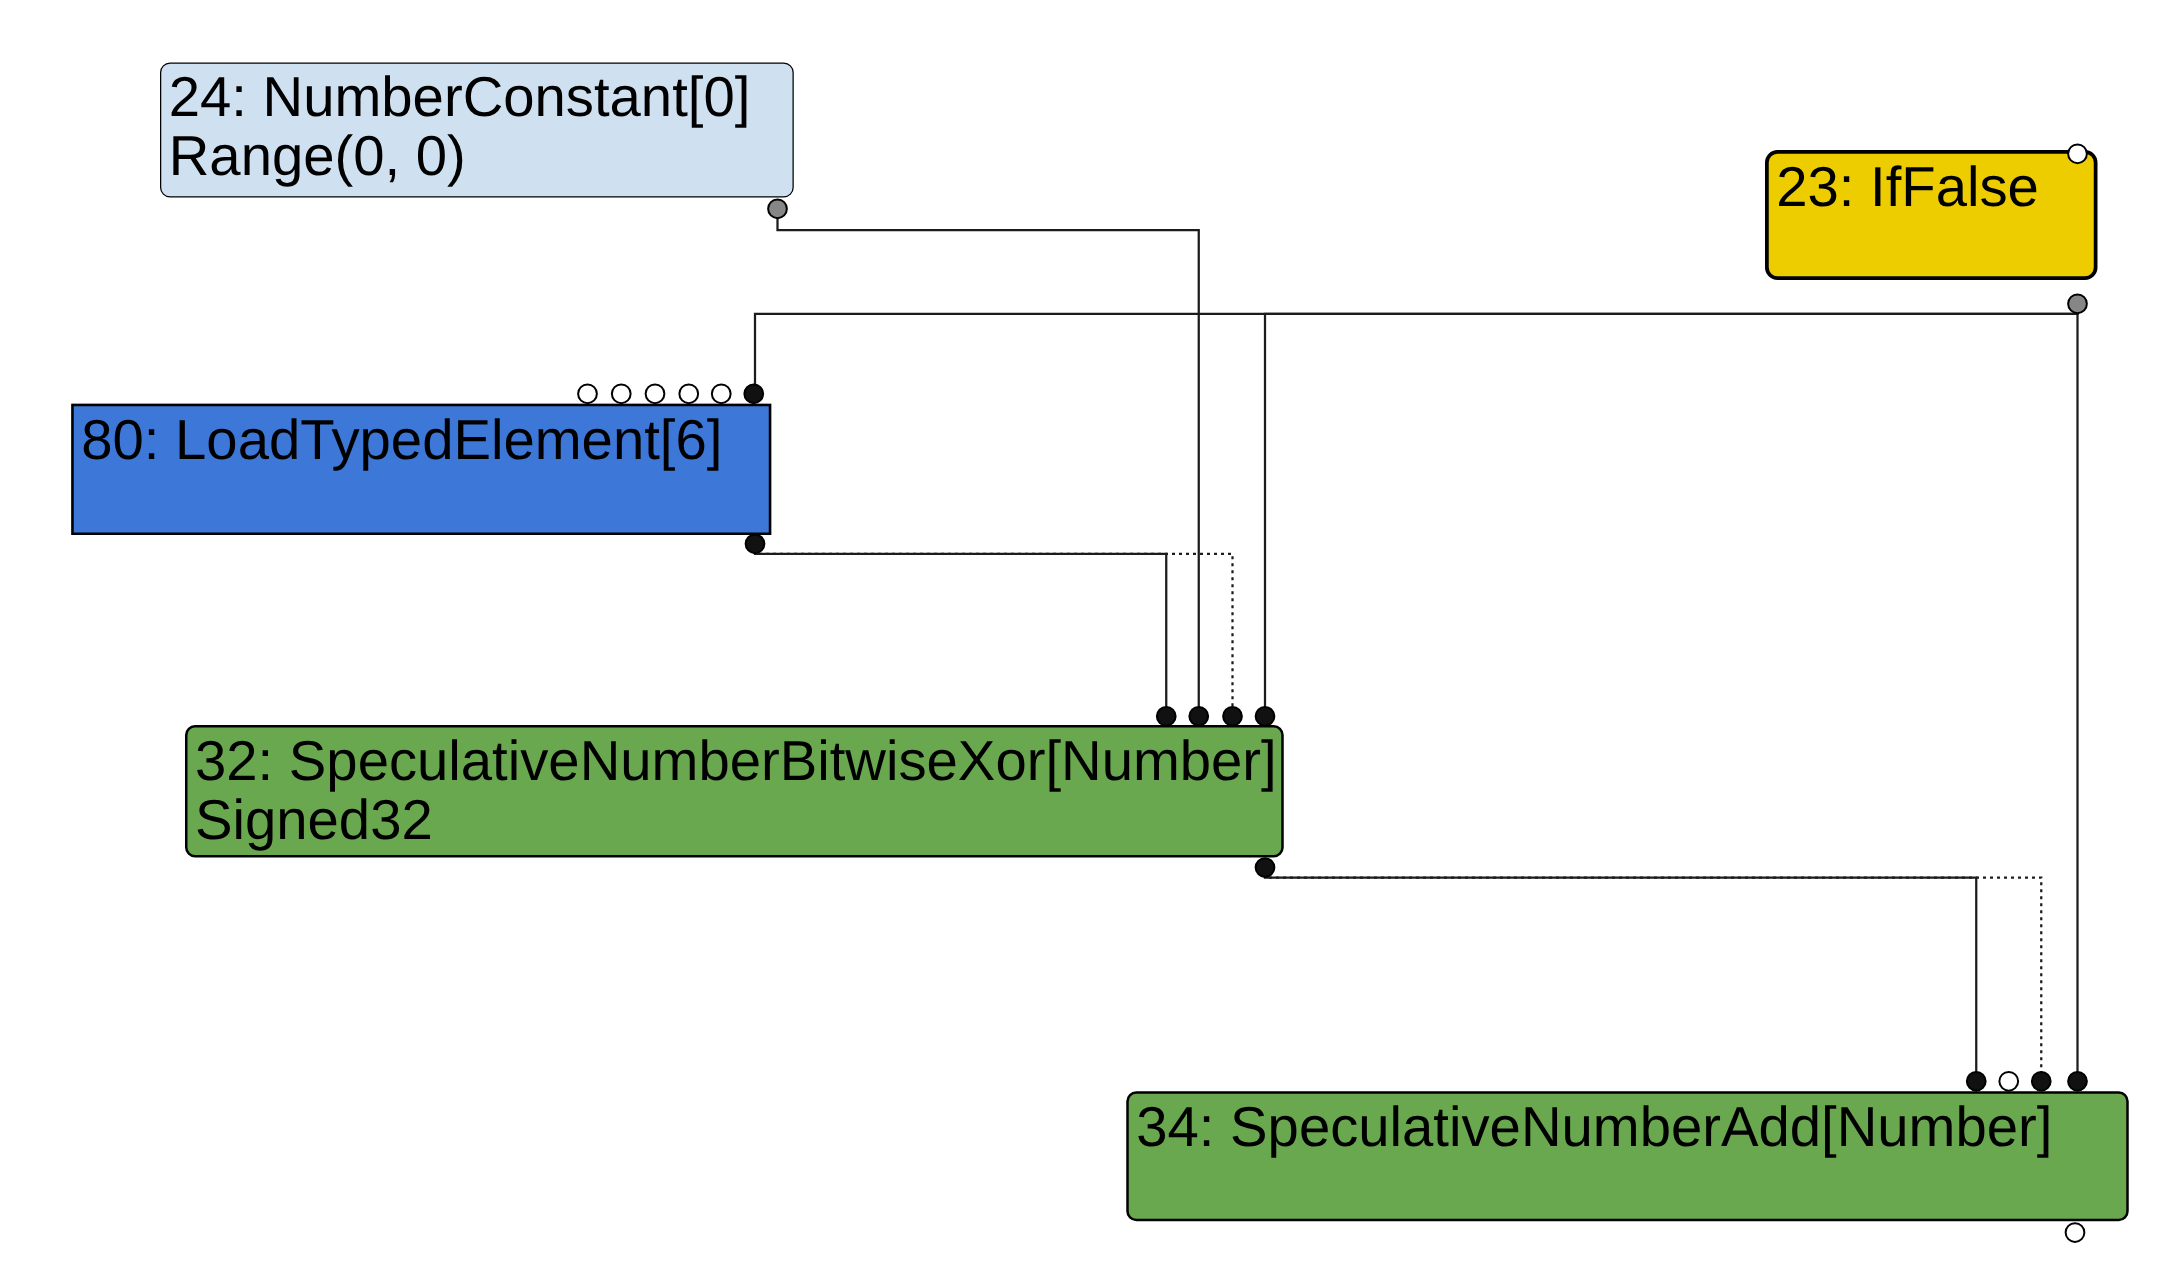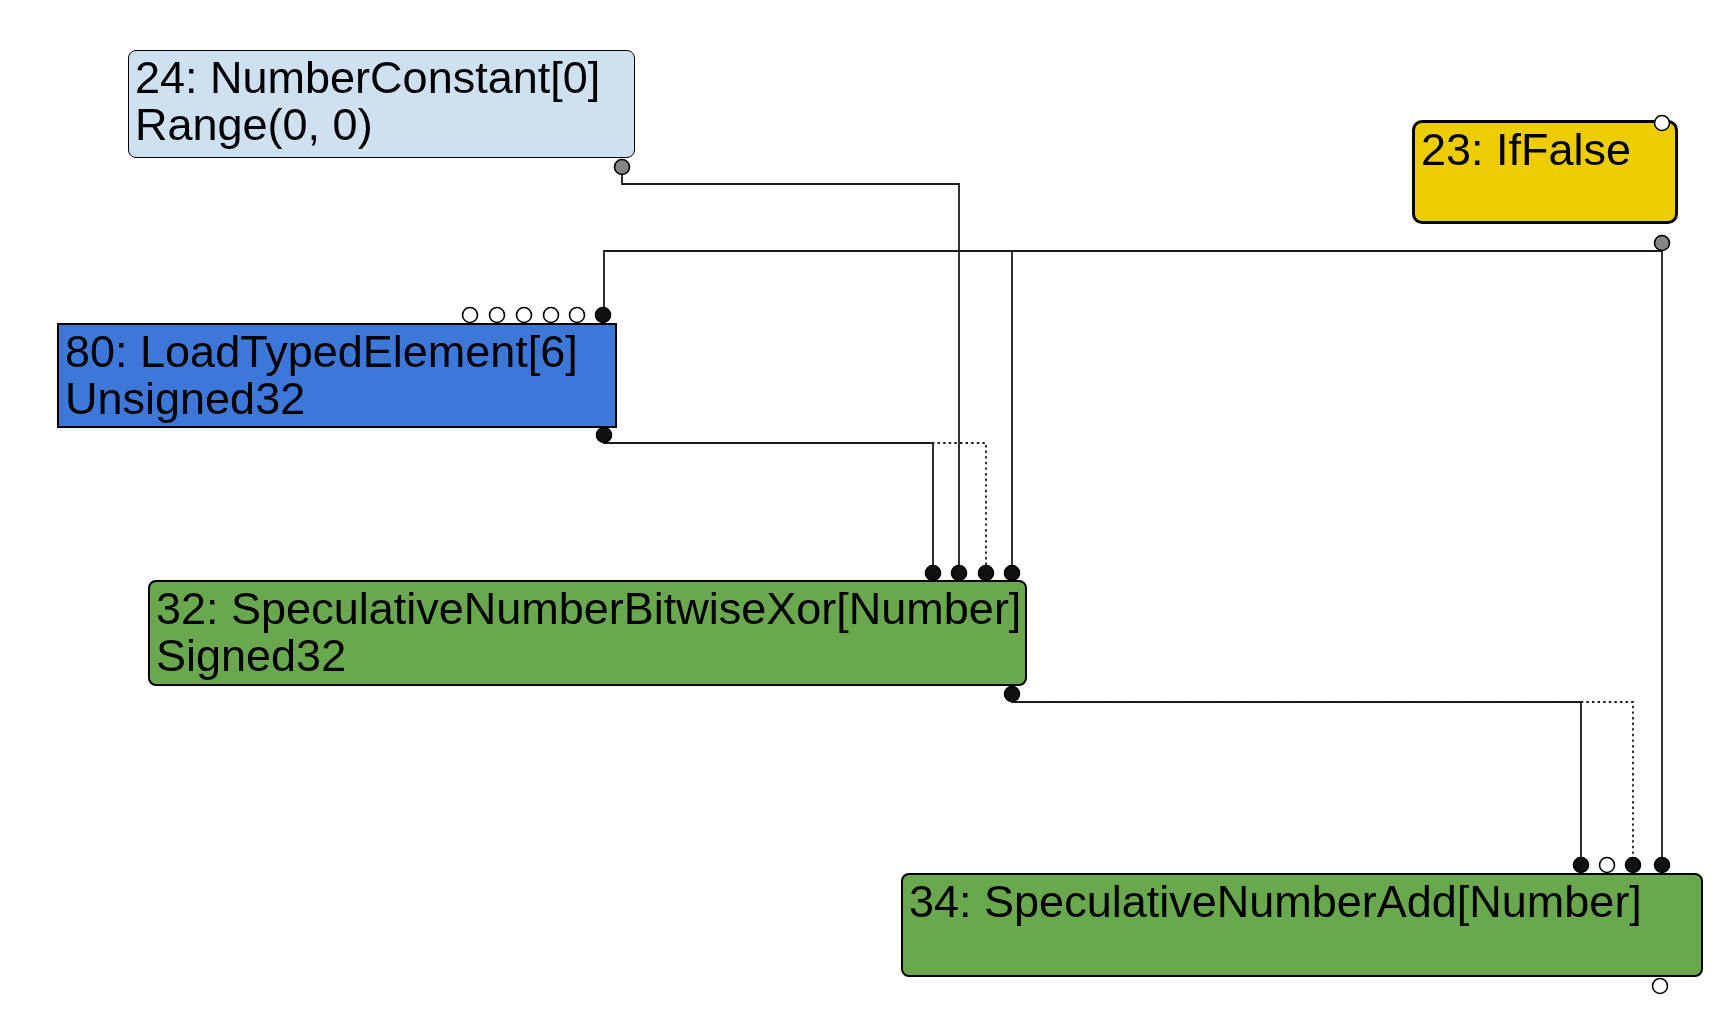--- a/index.html
+++ b/index.html
@@ -39,21 +39,20 @@
     <div class="node-line">Range(0, 0)</div>
   </div>
 
   <div class="node" style="left: 1412px; top: 120px; width: 266px; height: 104px; background: rgb(237, 205, 0); border-width: 3.5px; border-radius: 10px;">
     <div class="node-line">23: IfFalse</div>
     <div class="node-line"></div>
   </div>
 
   <div class="node" style="left: 57px; top: 323px; width: 560px; height: 105px; background: rgb(61, 120, 216); border-width: 2px; border-radius: 0;">
     <div class="node-line">80: LoadTypedElement[6]</div>
-    <div class="node-line">Unsigned32</div>
   </div>
 
   <div class="node" style="left: 148px; top: 580px; width: 879px; height: 106px; background: rgb(106, 168, 79); border-width: 2px; border-radius: 8px;">
     <div class="node-line">32: SpeculativeNumberBitwiseXor[Number]</div>
     <div class="node-line">Signed32</div>
   </div>
 
   <div class="node" style="left: 901px; top: 873px; width: 802px; height: 104px; background: rgb(106, 168, 79); border-width: 2px; border-radius: 8px;">
     <div class="node-line">34: SpeculativeNumberAdd[Number]</div>
   </div>

